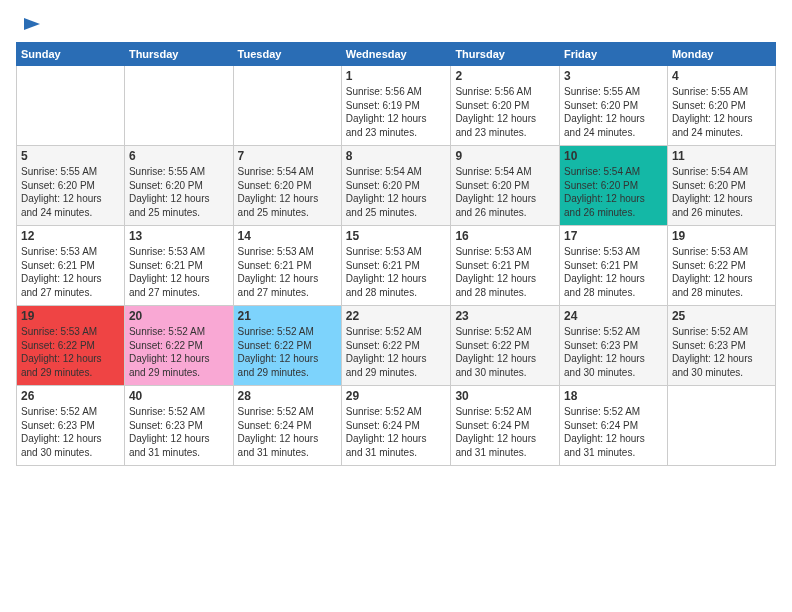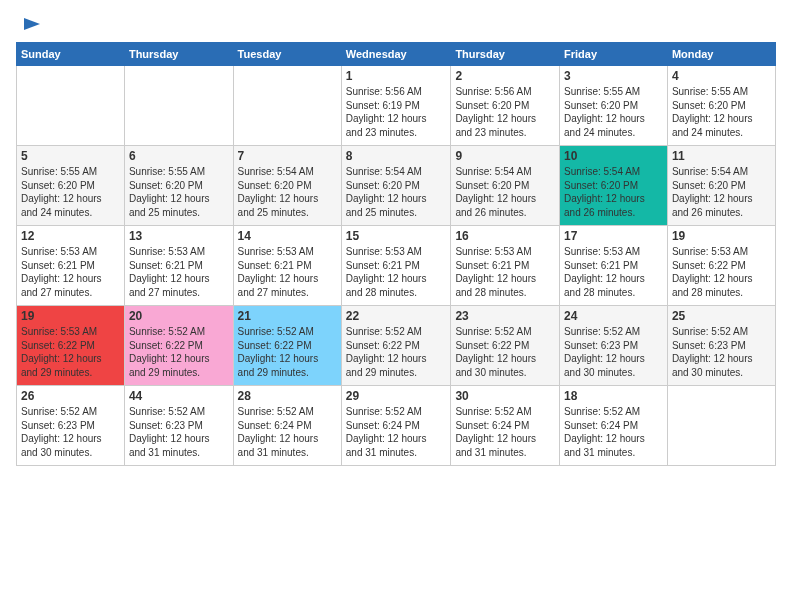--- a/index.html
+++ b/index.html
@@ -320,21 +320,21 @@
         </tr>
         <tr>
           <td>
             <span class="day-num">26</span>
             <div class="day-info" style="white-space: pre-line;">Sunrise: 5:52 AM
 Sunset: 6:23 PM
 Daylight: 12 hours
 and 30 minutes.</div>
           </td>
           <td>
-            <span class="day-num">44</span>
+            <span class="day-num">40</span>
             <div class="day-info" style="white-space: pre-line;">Sunrise: 5:52 AM
 Sunset: 6:23 PM
 Daylight: 12 hours
 and 31 minutes.</div>
           </td>
           <td>
             <span class="day-num">28</span>
             <div class="day-info" style="white-space: pre-line;">Sunrise: 5:52 AM
 Sunset: 6:24 PM
 Daylight: 12 hours

